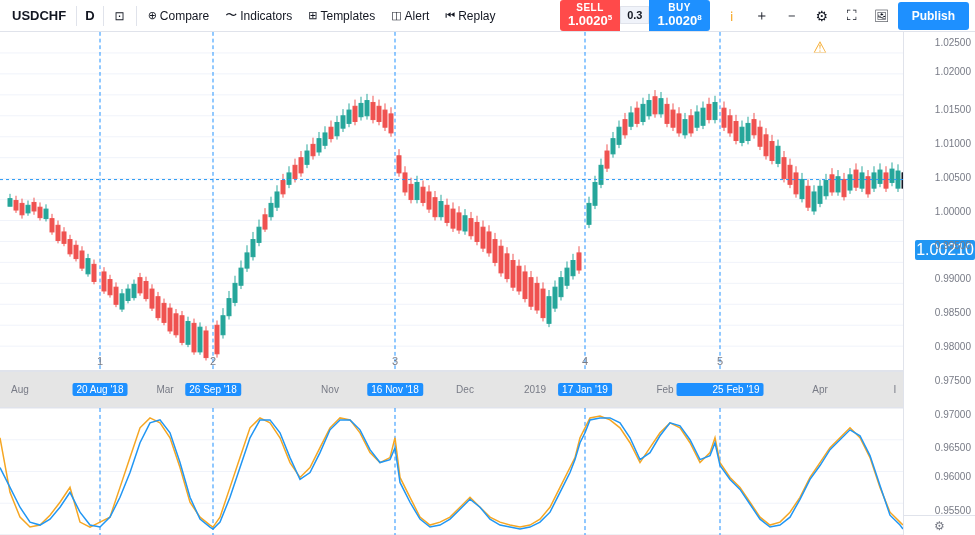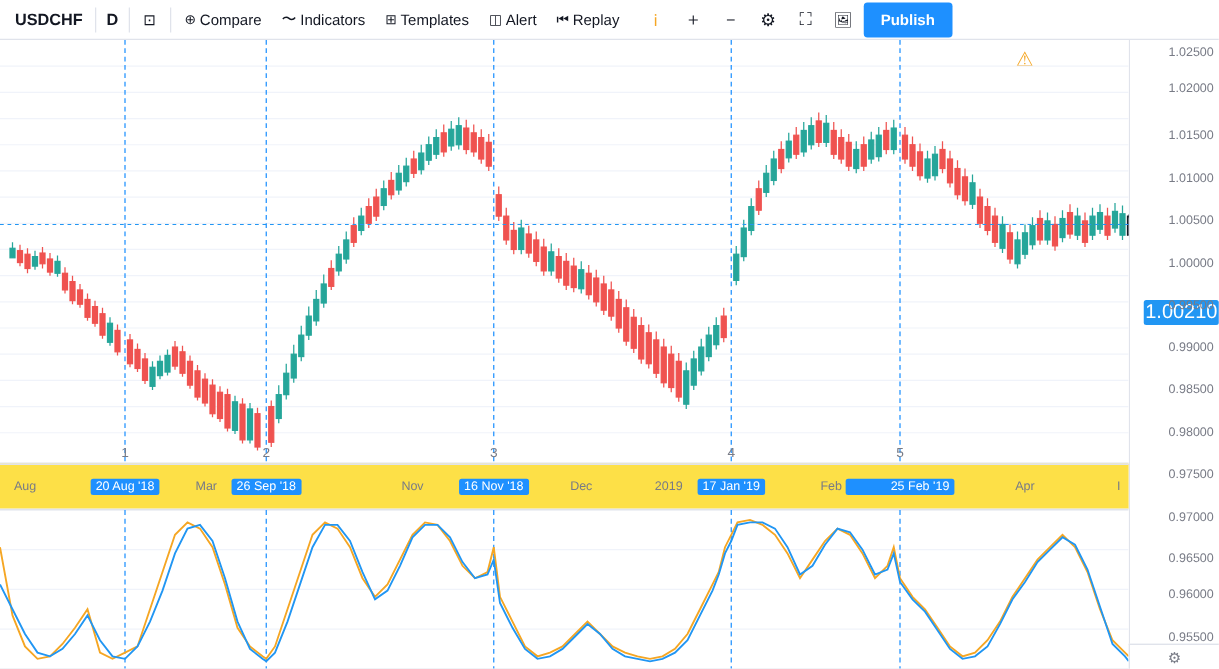--- a/index.html
+++ b/index.html
@@ -152,20 +152,35 @@
   </span>
   <span class="tb-item">
     <span style="font-size:11px;">◫</span>
     <span>Alert</span>
   </span>
   <span class="tb-item">
     <span style="font-size:11px;">⏮</span>
     <span>Replay</span>
   </span>
 
+  <div class="sell-buy-area">
+    <div class="sell-box">
+      <div class="label">SELL</div>
+      <div class="price">
+        <span>1.0020</span><sup style="font-size:8px;">5</sup>
+      </div>
+    </div>
+    <div class="spread-box">0.3</div>
+    <div class="buy-box">
+      <div class="label">BUY</div>
+      <div class="price">
+        <span>1.0020</span><sup style="font-size:8px;">8</sup>
+      </div>
+    </div>
+  </div>
 
   <div class="right-icons">
     <div class="icon-btn">
       <span style="font-size:13px;color:#f5a623;">ℹ</span>
     </div>
     <div class="icon-btn">
       <span>＋</span>
     </div>
     <div class="icon-btn">
       <span>－</span>
@@ -520,21 +535,21 @@
         <line x1="0" y1="155" x2="903" y2="155" stroke="#2196f3" stroke-width="1" stroke-dasharray="3,3"></line>
 
         <text x="100" y="350" text-anchor="middle" font-size="11" fill="#787b86">1</text>
         <text x="213" y="350" text-anchor="middle" font-size="11" fill="#787b86">2</text>
         <text x="395" y="350" text-anchor="middle" font-size="11" fill="#787b86">3</text>
         <text x="585" y="350" text-anchor="middle" font-size="11" fill="#787b86">4</text>
         <text x="720" y="350" text-anchor="middle" font-size="11" fill="#787b86">5</text>
       </svg>
     </div>
 
-    <div id="date-bar" style="height:36px;position:relative;background:#fde047;border-top:1px solid #e0e3eb;">
+    <div id="date-bar" style="height:36px;position:relative;background:#e5e5e5;border-top:1px solid #e0e3eb;">
       <span class="date-plain" style="left:20px;">Aug</span>
       <span class="date-label" style="left:100px;">20 Aug '18</span>
       <span class="date-plain" style="left:165px;">Mar</span>
       <span class="date-label" style="left:213px;">26 Sep '18</span>
       <span class="date-plain" style="left:330px;">Nov</span>
       <span class="date-label" style="left:395px;">16 Nov '18</span>
       <span class="date-plain" style="left:465px;">Dec</span>
       <span class="date-plain" style="left:535px;">2019</span>
       <span class="date-label" style="left:585px;">17 Jan '19</span>
       <span class="date-plain" style="left:665px;">Feb</span>

